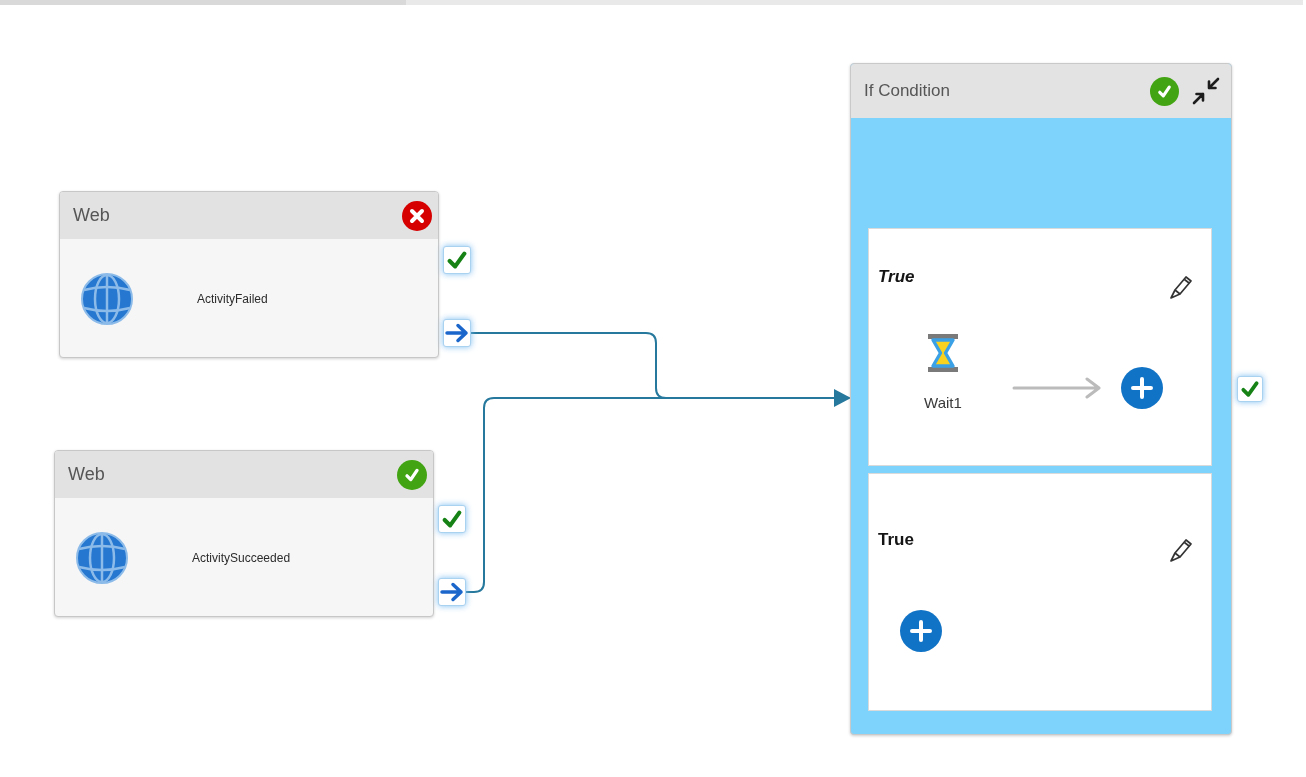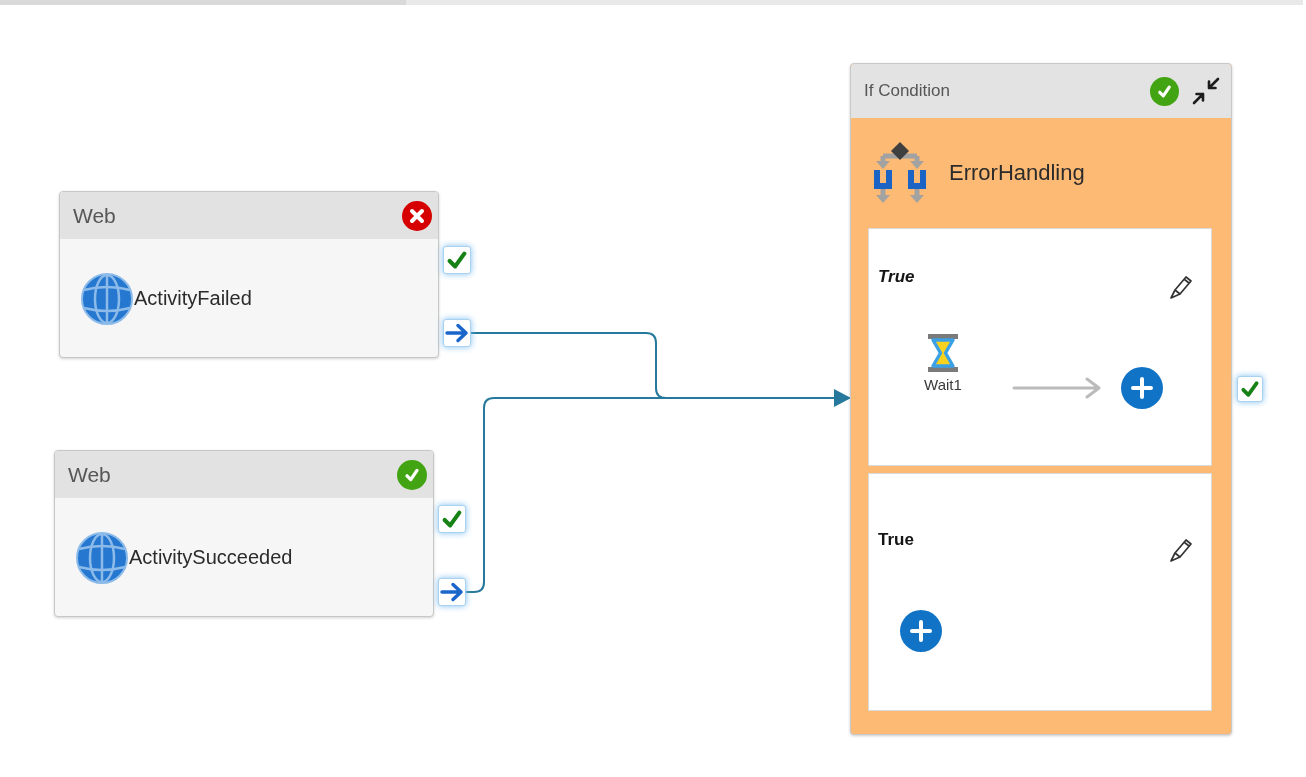--- a/index.html
+++ b/index.html
@@ -18,39 +18,39 @@
   
   .activity-box{
     position:absolute;width:380px;height:167px;background:#f6f6f6;
     border:1px solid #c7c7c7;border-radius:4px;z-index:2;
     box-shadow:0 1px 3px rgba(0,0,0,0.18);box-sizing:border-box;
   }
   .activity-header{
     height:47px;background:#e2e2e2;border-radius:3px 3px 0 0;
     display:flex;align-items:center;padding:0 6px 0 13px;box-sizing:border-box;
   }
-  .activity-type{font-size:21px;color:#565656;flex:1;}
+  .activity-type{font-size:18px;color:#565656;flex:1;}
   .badge{width:30px;height:30px;border-radius:50%;display:flex;align-items:center;justify-content:center;flex:none;}
   .badge-red{background:#d60000;}
   .badge-green{background:#42a412;}
   .activity-body{height:119px;display:flex;align-items:center;padding-left:20px;box-sizing:border-box;}
-  .activity-name{font-size:20px;color:#2b2b2b;}
+  .activity-name{font-size:12px;color:#2b2b2b;margin-left:63px;}
 
   
   .port{
     position:absolute;width:28px;height:28px;background:#fff;
     border:1px solid #a9d1f0;border-radius:3px;z-index:3;
     box-shadow:0 0 6px rgba(120,186,240,0.95);
     display:flex;align-items:center;justify-content:center;box-sizing:border-box;
   }
 
   
   .if-panel{
     position:absolute;left:850px;top:63px;width:382px;height:672px;
-    background:#fdba74;border:1px solid #c9c9c9;border-radius:4px;z-index:2;
+    background:#7dd3fc;border:1px solid #c9c9c9;border-radius:4px;z-index:2;
     box-shadow:0 1px 3px rgba(0,0,0,0.2);box-sizing:border-box;
   }
   .if-header{
     height:54px;background:#e3e3e3;border-radius:3px 3px 0 0;
     display:flex;align-items:center;padding:0 10px 0 13px;box-sizing:border-box;
   }
   .if-title{font-size:17px;color:#565656;flex:1;}
   .if-header .badge{width:29px;height:29px;margin-right:12px;}
   .collapse-btn{width:30px;height:32px;cursor:pointer;}
 
@@ -60,21 +60,21 @@
   .branch-canvas{
     position:absolute;left:17px;width:344px;height:238px;background:#fff;
     border:1px solid #dadada;box-sizing:border-box;
   }
   .branch-true{top:164px;}
   .branch-false{top:409px;}
   .branch-label{position:absolute;left:9px;font-size:17px;font-weight:bold;color:#151515;}
   .edit-btn{position:absolute;right:18px;width:27px;height:34px;cursor:pointer;}
 
   .wait-node{position:absolute;left:45px;top:105px;width:58px;text-align:center;cursor:pointer;}
-  .wait-label{font-size:15px;color:#3a3a3a;margin-top:0;}
+  .wait-label{font-size:15px;color:#3a3a3a;margin-top:18px;}
 
   .plus-btn{
     position:absolute;width:42px;height:42px;border-radius:50%;background:#1173c5;
     display:flex;align-items:center;justify-content:center;cursor:pointer;
   }
   .ghost-arrow{position:absolute;left:143px;top:148px;}
 </style>
 </head>
 <body>
 
@@ -159,39 +159,20 @@
       </svg>
     </span>
     <svg class="collapse-btn" viewBox="0 0 30 30">
       <g fill="none" stroke="#1d1d1d" stroke-width="2.6" stroke-linecap="round" stroke-linejoin="round">
         <path d="M27 3 L18 12 M18 12 V5.5 M18 12 H24.5"></path>
         <path d="M3 27 L12 18 M12 18 H5.5 M12 18 V24.5"></path>
       </g>
     </svg>
   </div>
 
-  <div class="if-name-row">
-    <svg width="54" height="62" viewBox="0 0 54 62">
-      <g stroke="#a2a2a2" stroke-width="5" fill="none">
-        <path d="M10 14 H44"></path>
-        <path d="M10 14 V19"></path>
-        <path d="M44 14 V19"></path>
-        <path d="M10 46 V53"></path>
-        <path d="M44 46 V53"></path>
-      </g>
-      <polygon points="3,19 17,19 10,27" fill="#a2a2a2"></polygon>
-      <polygon points="37,19 51,19 44,27" fill="#a2a2a2"></polygon>
-      <polygon points="3,53 17,53 10,61" fill="#a2a2a2"></polygon>
-      <polygon points="37,53 51,53 44,61" fill="#a2a2a2"></polygon>
-      <path d="M4 28 V44 H16 V28" fill="none" stroke="#1b63c4" stroke-width="6"></path>
-      <path d="M38 28 V44 H50 V28" fill="none" stroke="#1b63c4" stroke-width="6"></path>
-      <polygon points="27,0 36,9 27,18 18,9" fill="#3f3f3f"></polygon>
-    </svg>
-    <span class="if-name">ErrorHandling</span>
-  </div>
 
   <div class="branch-canvas branch-true">
     <span class="branch-label" style="top:38px;font-style:italic;">True</span>
     <svg class="edit-btn" style="top:40px;" viewBox="0 0 27 34">
       <g fill="none" stroke="#333" stroke-width="1.7" stroke-linejoin="round">
         <path d="M9 21 L20 8 L25 12 L14 25 Z"></path>
         <path d="M9 21 L5 29 L14 25"></path>
         <path d="M18.5 10.5 L23 14"></path>
       </g>
     </svg>

